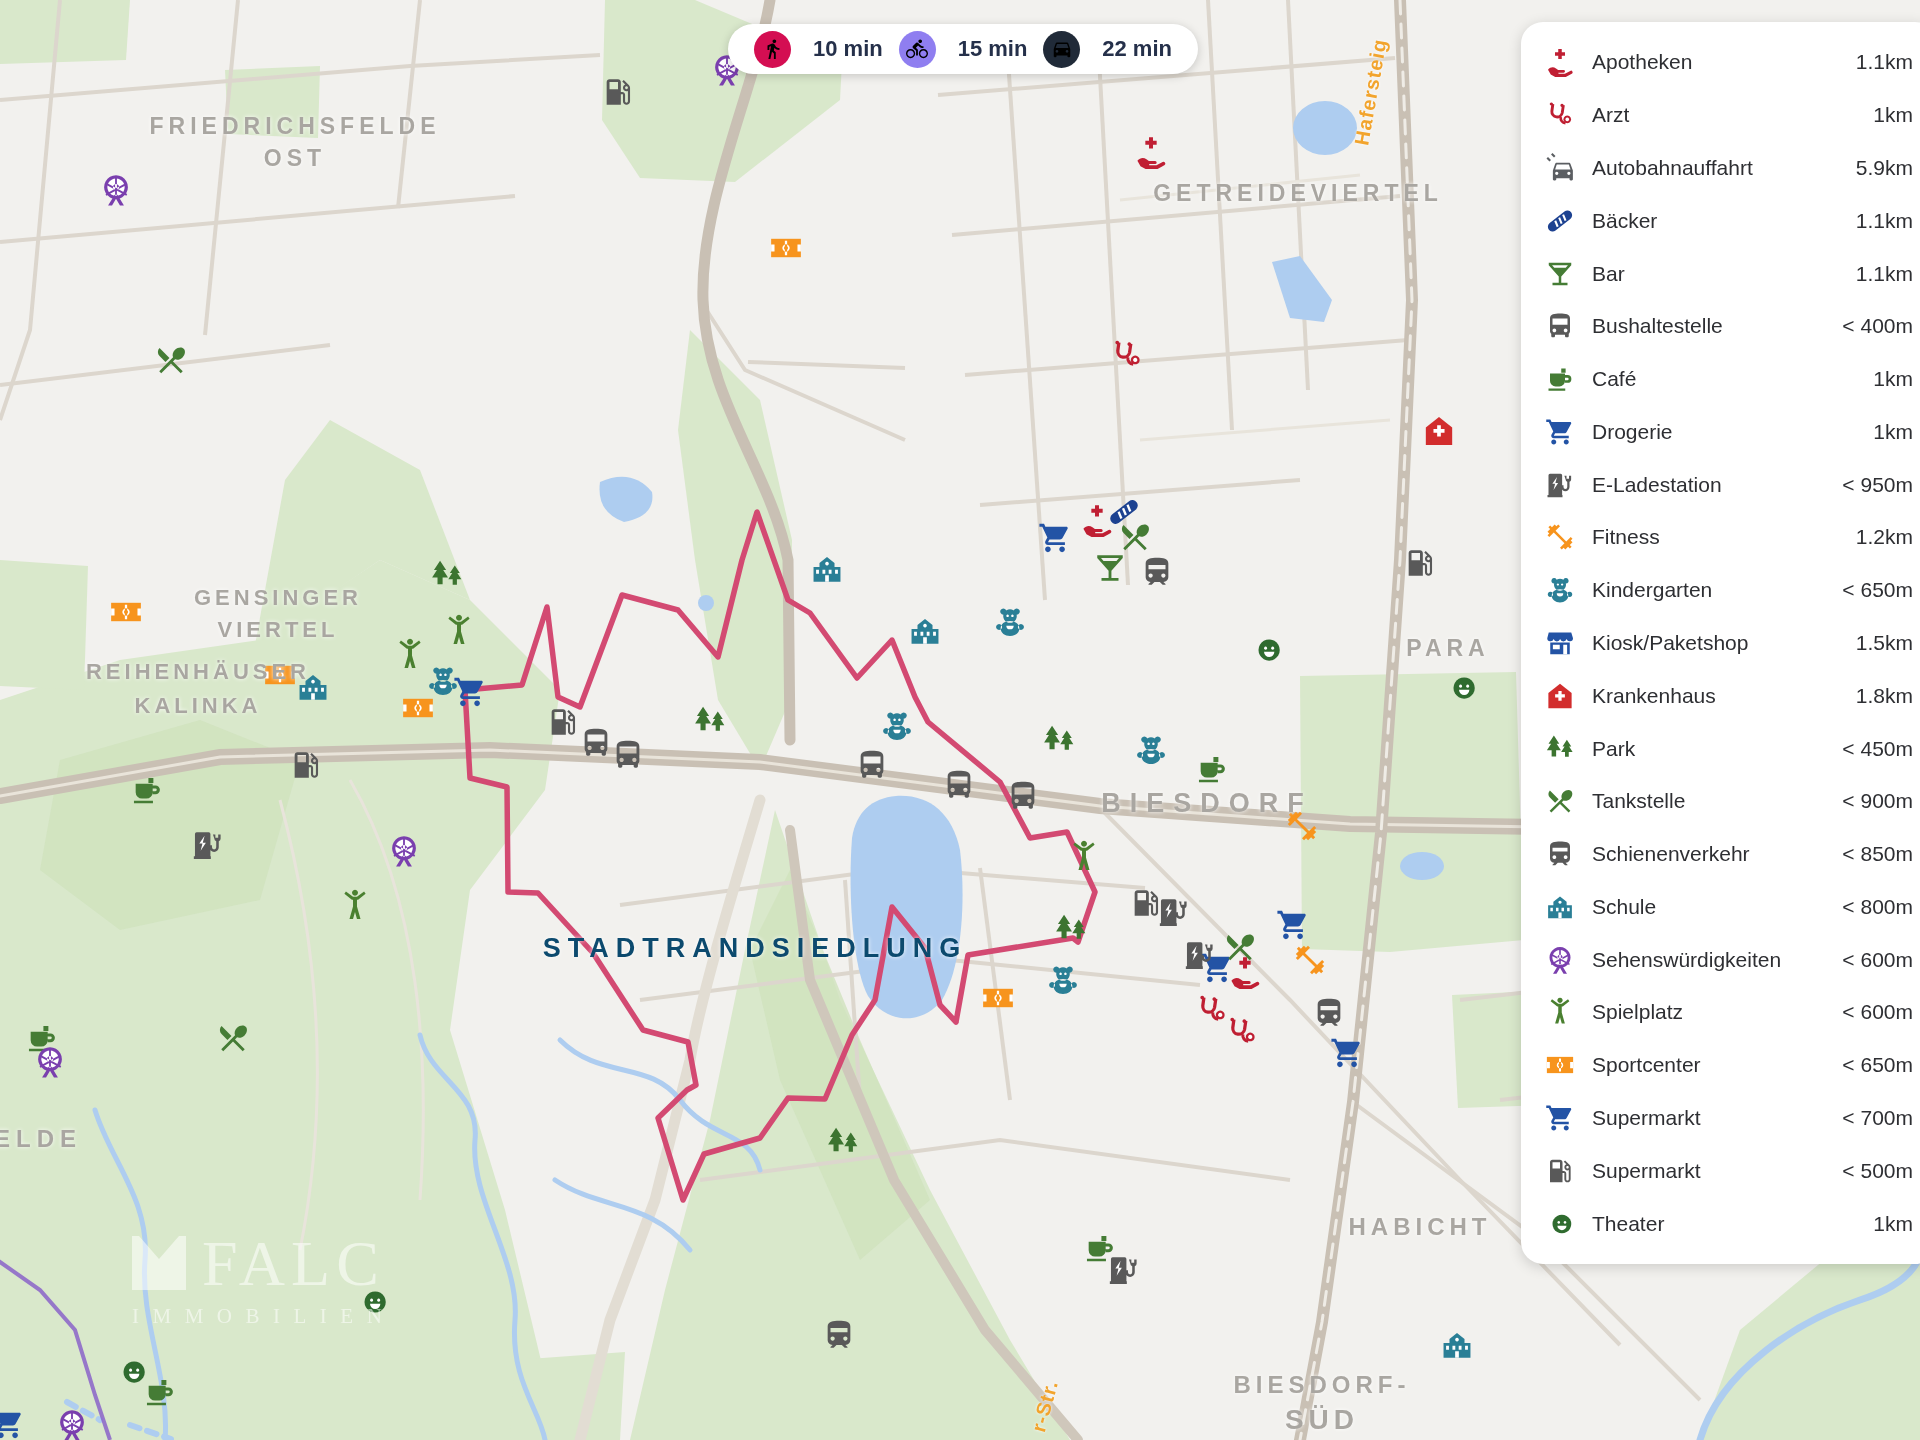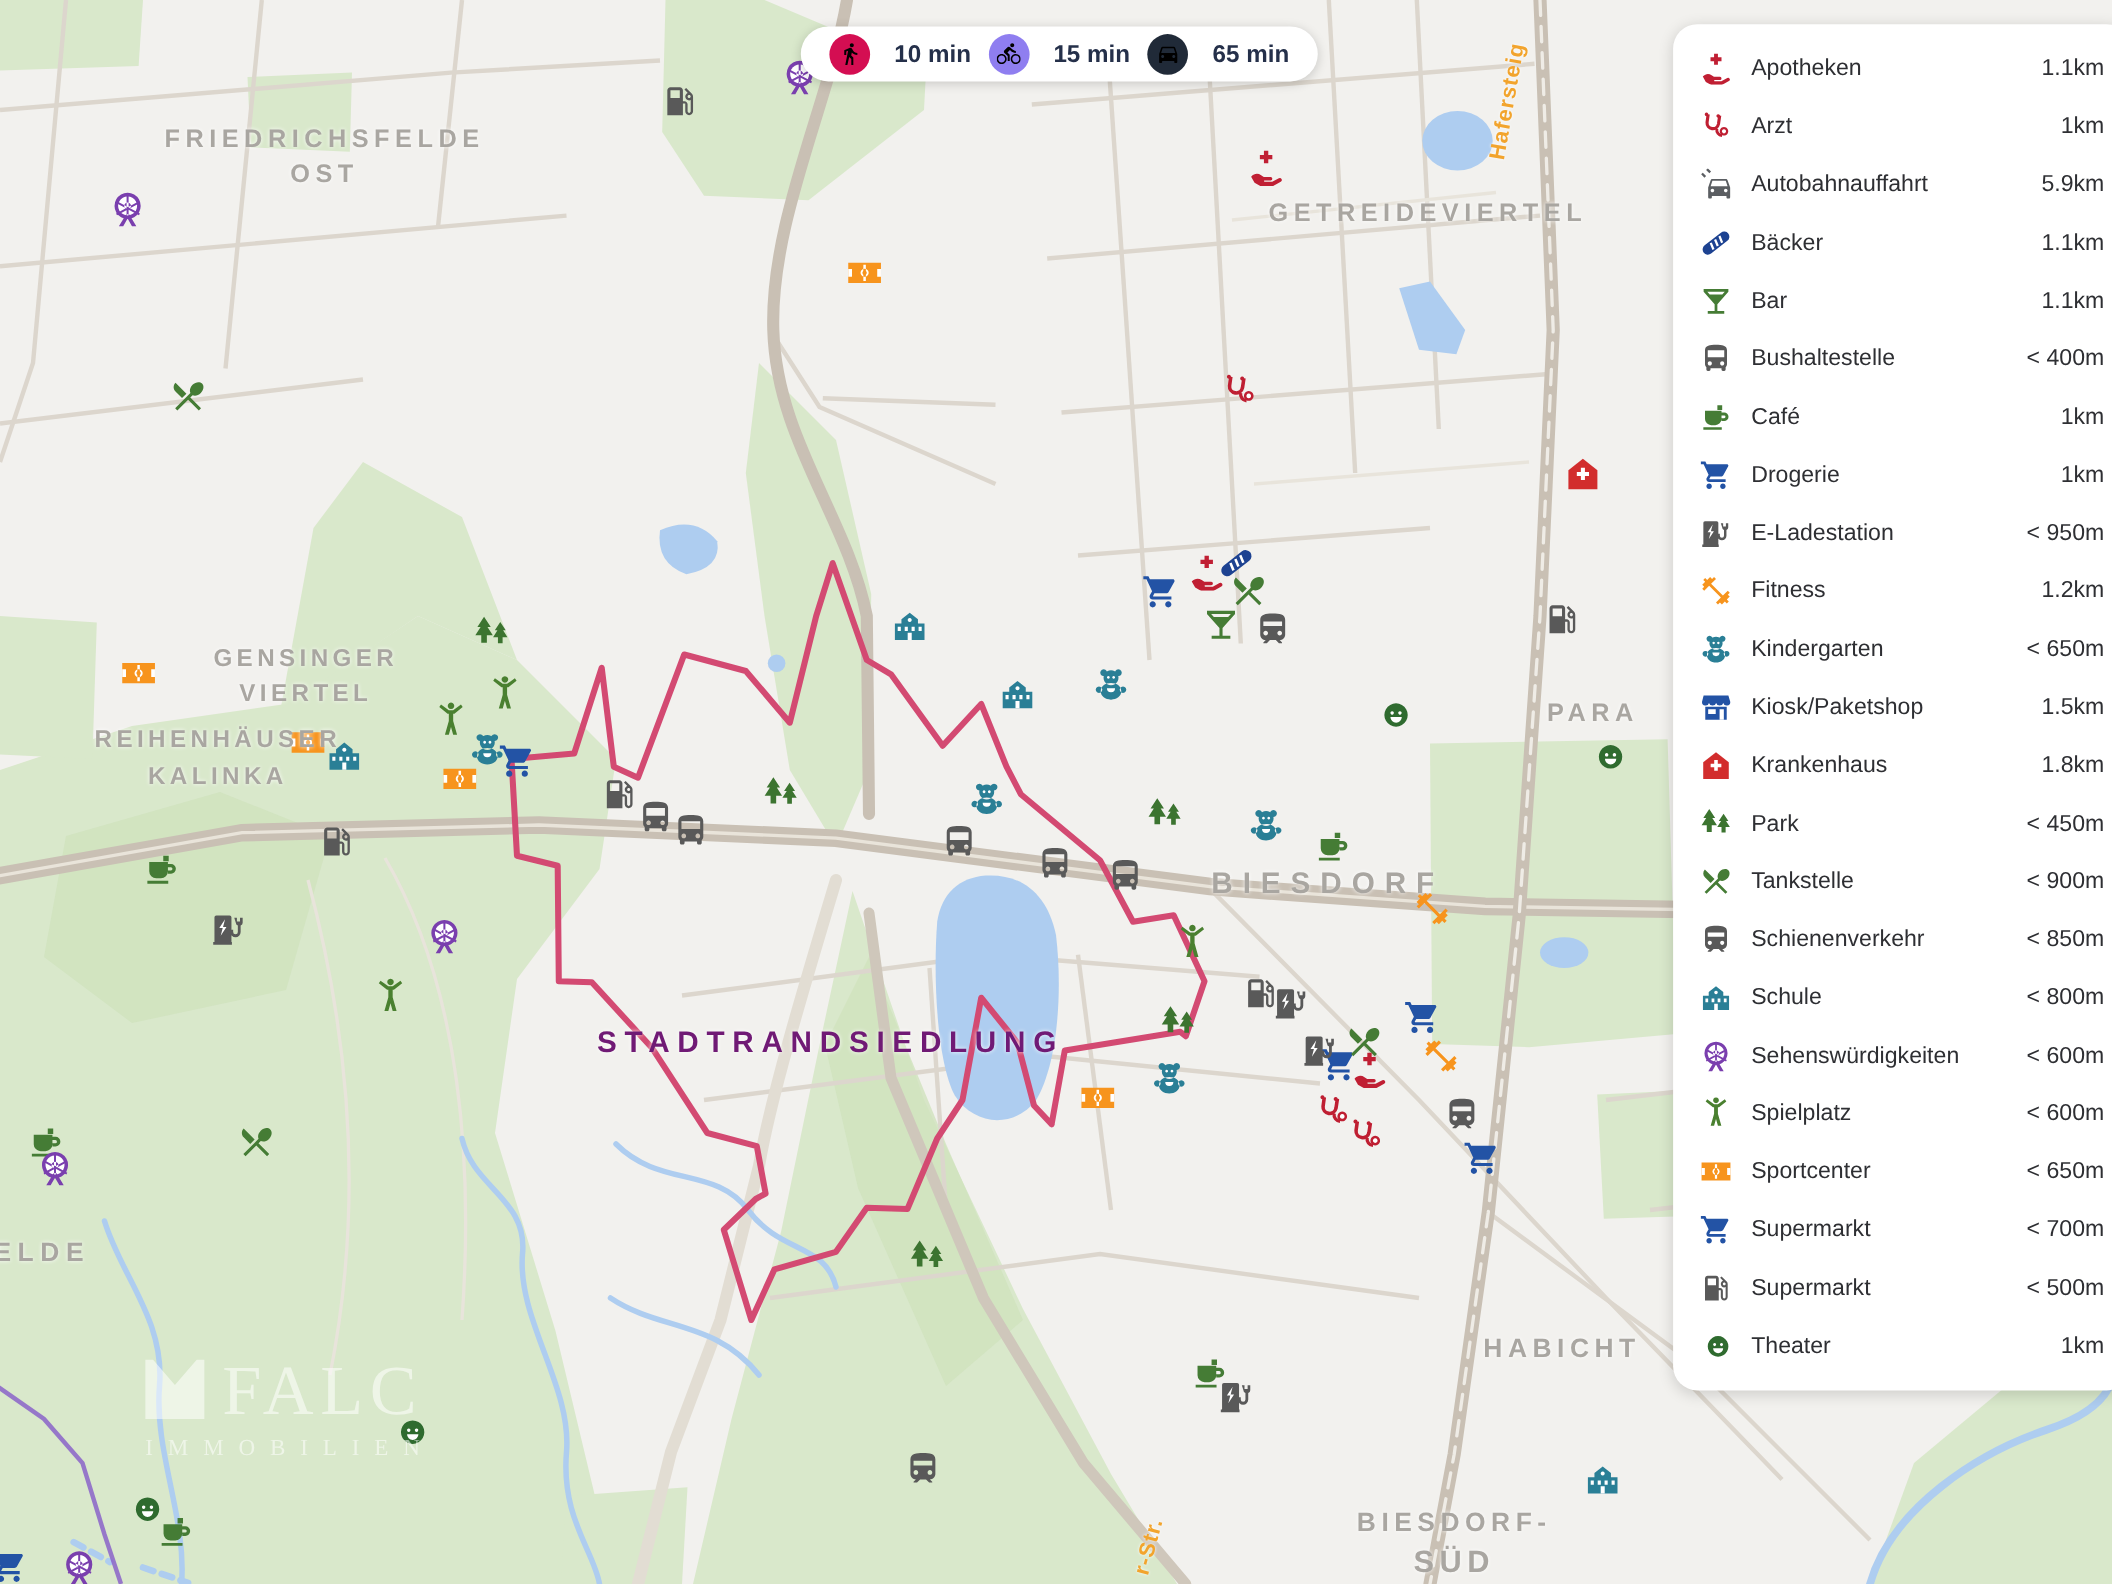--- a/index.html
+++ b/index.html
@@ -480,21 +480,21 @@
         </svg></div>
     </div>
   <div id="label-layer">
       <div class="map-label" style="left: 295px; top: 126px; font-size: 23px; letter-spacing: 5px;">FRIEDRICHSFELDE</div>
       <div class="map-label" style="left: 295px; top: 158px; font-size: 23px; letter-spacing: 5px;">OST</div>
       <div class="map-label" style="left: 1298px; top: 193px; font-size: 23px; letter-spacing: 5px;">GETREIDEVIERTEL</div>
       <div class="map-label" style="left: 278px; top: 598px; font-size: 22px; letter-spacing: 4px;">GENSINGER</div>
       <div class="map-label" style="left: 278px; top: 630px; font-size: 22px; letter-spacing: 4px;">VIERTEL</div>
       <div class="map-label" style="left: 198px; top: 672px; font-size: 22px; letter-spacing: 4px;">REIHENHÄUSER</div>
       <div class="map-label" style="left: 198px; top: 706px; font-size: 22px; letter-spacing: 4px;">KALINKA</div>
-      <div class="map-label" style="left: 755px; top: 948px; font-size: 27px; letter-spacing: 7px; color: #701a75;">STADTRANDSIEDLUNG</div>
+      <div class="map-label" style="left: 755px; top: 948px; font-size: 27px; letter-spacing: 7px; color: #0c4a6e;">STADTRANDSIEDLUNG</div>
       <div class="map-label" style="left: 1160px; top: 803px; font-size: 27px; letter-spacing: 9px; margin-left: 47px;">BIESDORF</div>
       <div class="map-label" style="left: 1322px; top: 1385px; font-size: 24px; letter-spacing: 5px;">BIESDORF-</div>
       <div class="map-label" style="left: 1322px; top: 1420px; font-size: 28px; letter-spacing: 5px;">SÜD</div>
       <div class="map-label" style="left: 1420px; top: 1227px; font-size: 24px; letter-spacing: 5px;">HABICHT</div>
       <div class="map-label" style="left: 38px; top: 1139px; font-size: 24px; letter-spacing: 6px;">ELDE</div>
       <div class="map-label" style="left: 1448px; top: 648px; font-size: 23px; letter-spacing: 5px;">PARA</div>
       <div class="map-label street-label" style="left: 1371px; top: 92px; font-size: 20px; letter-spacing: 1px; transform: translate(-50%, -50%) rotate(-80deg);">Hafersteig</div>
       <div class="map-label street-label" style="left: 1045px; top: 1406px; font-size: 20px; letter-spacing: 1px; transform: translate(-50%, -50%) rotate(-75deg);">r-Str.</div>
     </div>
 </div>
@@ -517,21 +517,21 @@
       </span>
     <span class="mode-label">15 min</span>
   </div>
 
   <div class="mode">
     <span class="mode-circle" style="background: rgb(32, 42, 56);">
         <svg>
           <use href="#sym-car" fill="#fff"></use>
         </svg>
       </span>
-    <span class="mode-label">65 min</span>
+    <span class="mode-label">22 min</span>
   </div>
 </div>
 
 <div id="panel">
   <div class="amenity-row">
     <span class="amenity-icon"><svg width="30" height="30" style="color:#c01f33">
           <use href="#sym-apotheke" fill="currentColor"></use>
         </svg></span>
     <span class="amenity-label">Apotheken</span>
     <span class="amenity-distance">1.1km</span>

